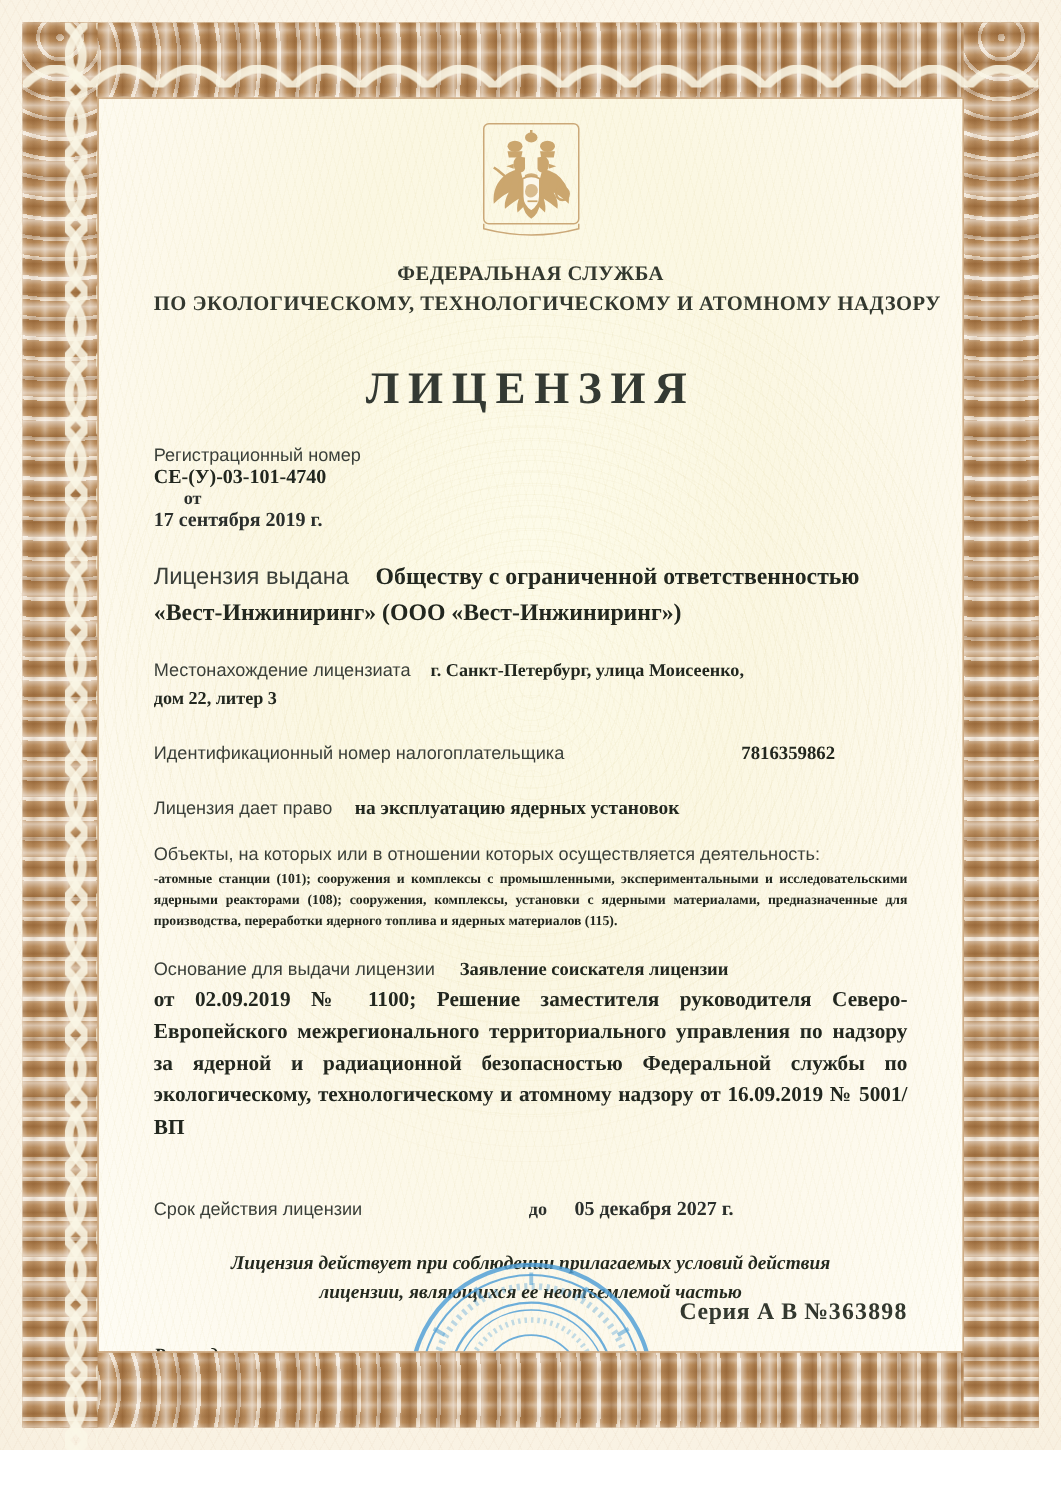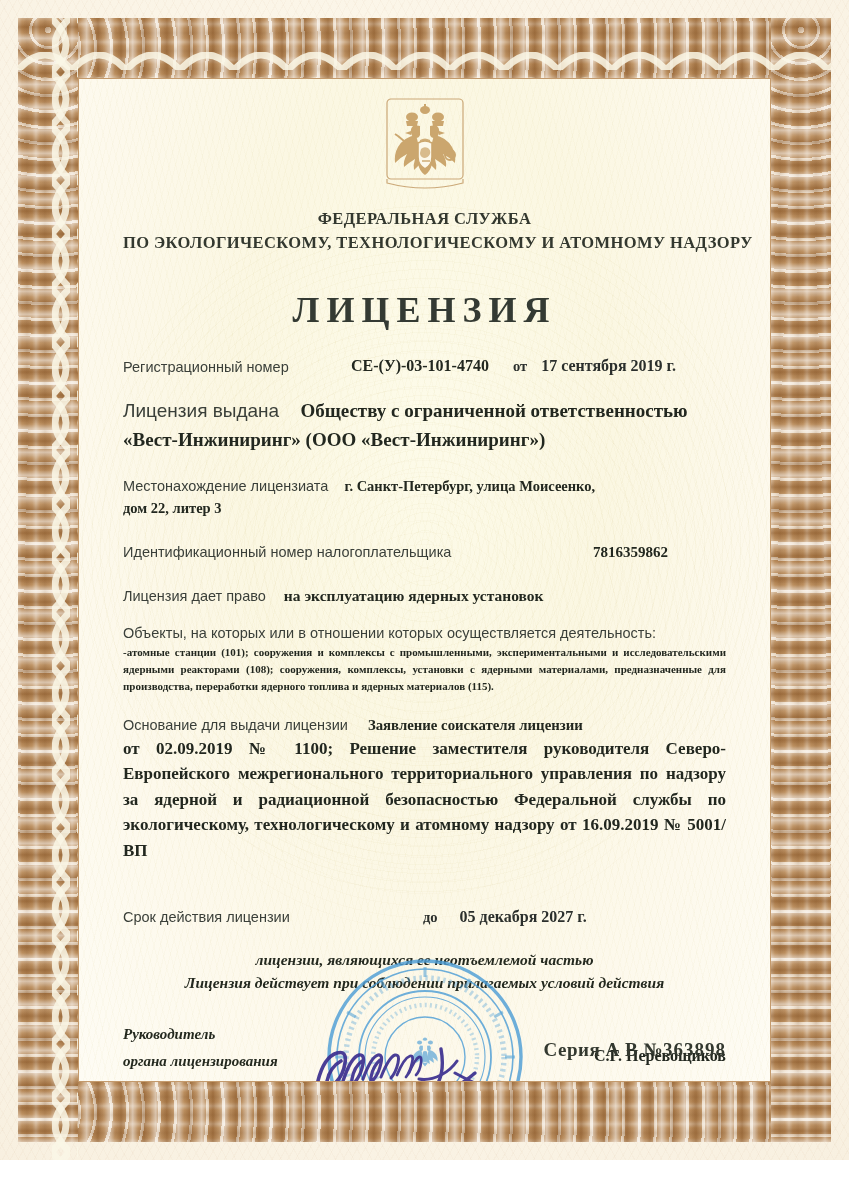--- a/index.html
+++ b/index.html
@@ -174,22 +174,23 @@
   }
   .val {
     font-family: "Liberation Serif", serif;
     font-weight: bold;
     color: #22271f;
   }
 
   .reg-line {
     margin-top: 26px;
     display: flex;
-    align-items: flex-end;
+    align-items: flex-start;
     font-size: 14.5px;
+    flex-direction: column;
   }
   .reg-line .lbl { width: 228px; flex: none; }
   .reg-number { font-family: "Liberation Serif", serif; font-weight: bold; font-size: 16px; }
   .reg-ot { font-family: "Liberation Serif", serif; font-weight: bold; font-size: 14.5px; margin: 0 14px 0 24px; }
   .reg-date { font-family: "Liberation Serif", serif; font-weight: bold; font-size: 16px; }
 
   .issued-block { margin-top: 22px; font-size: 19px; line-height: 1.52; }
   .issued-block .lbl { margin-right: 16px; }
 
   .loc-block { margin-top: 20px; font-size: 14.5px; line-height: 1.52; }
@@ -436,22 +437,22 @@
         <div class="basis-body">от 02.09.2019  № 1100;  Решение заместителя  руководителя  Северо-Европейского межрегионального территориального управления по надзору за ядерной и радиационной безопасностью  Федеральной  службы  по экологическому,  технологическому и атомному надзору от 16.09.2019  № 5001/ВП</div>
       </div>
 
       <div class="term-line">
         <span class="lbl">Срок действия лицензии</span>
         <span class="term-do">до</span>
         <span class="term-date">05 декабря  2027 г.</span>
       </div>
 
       <div class="note">
+        <div>Лицензия действует при соблюдении прилагаемых условий действия</div>
         <div>лицензии, являющихся ее неотъемлемой частью</div>
-        <div>Лицензия действует при соблюдении прилагаемых условий действия</div>
       </div>
 
       <div class="sign-block">
         <div class="sign-role">
           <div>Руководитель</div>
           <div>органа лицензирования</div>
         </div>
 
         <svg class="seal-layer" viewBox="0 0 224 224">
           <g fill="none" stroke="#4e9ed6" opacity="0.82">

